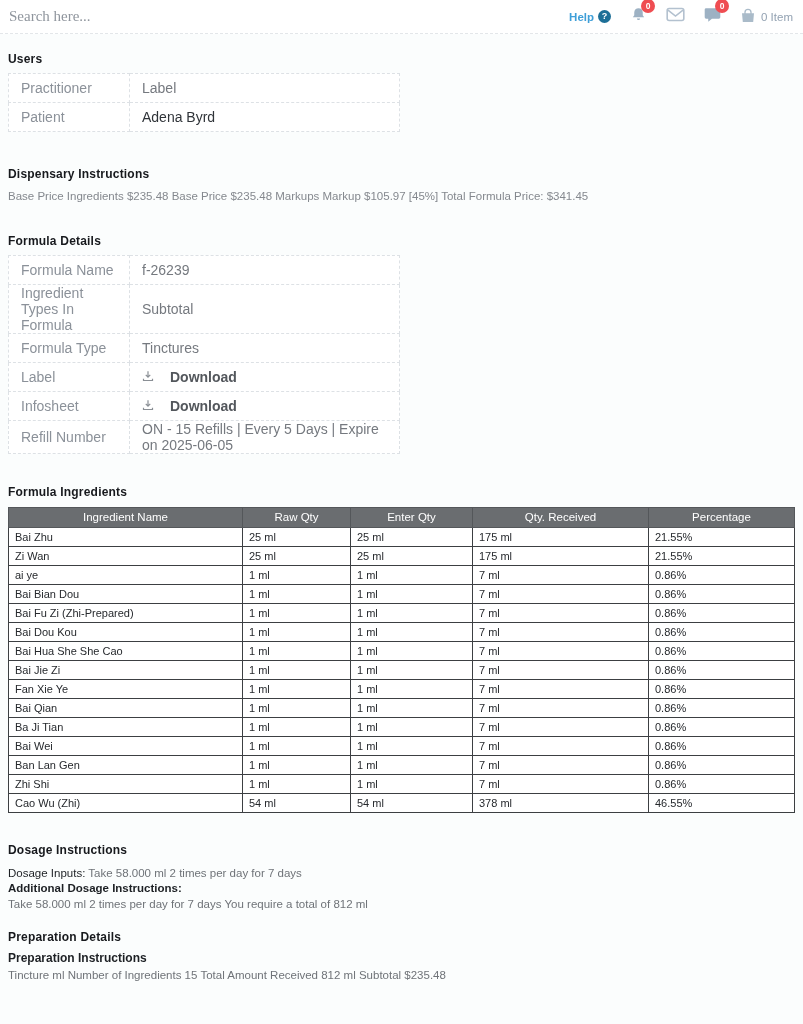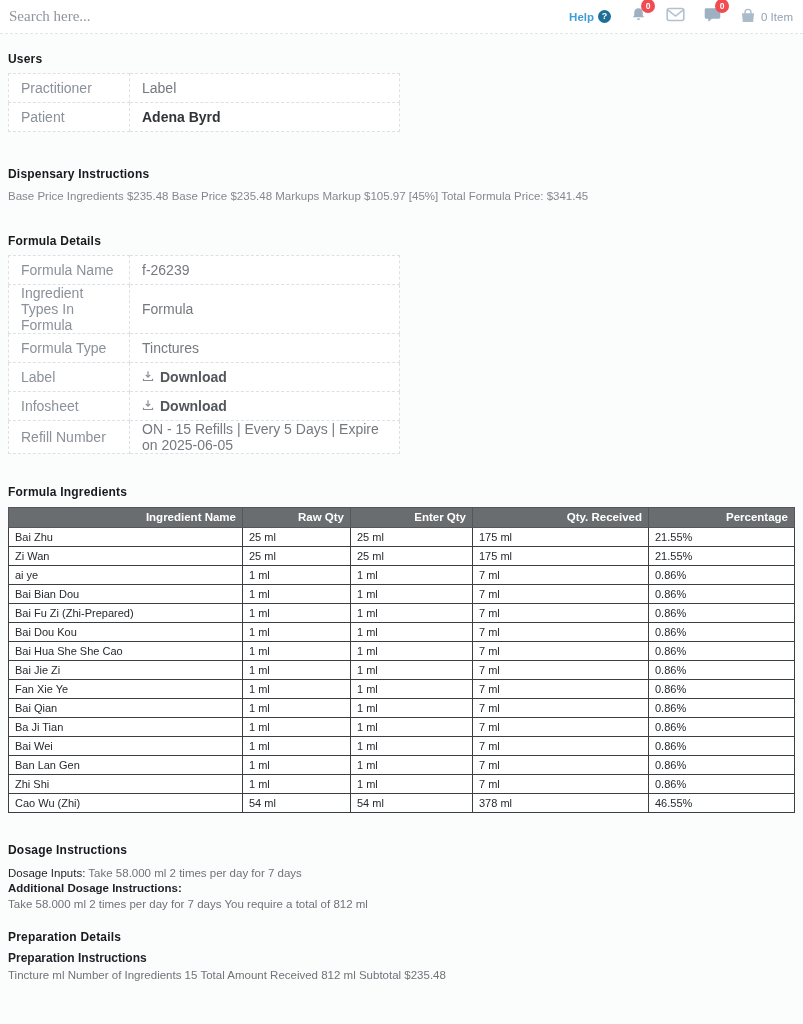--- a/index.html
+++ b/index.html
@@ -37,27 +37,27 @@
   .h-formula{margin-top:29px}
   .h-ingredients{margin-top:31px}
   .h-dosage{margin-top:30px}
   .h-preparation{margin-top:20px}
   .muted{font-size:11.5px;color:#84888e;margin-top:8px;line-height:1.35}
   
   .kv-table{border-collapse:collapse;width:392px;background:#fff;margin-top:7px}
   .kv-table td{border:1px dashed #dde1e5;font-size:14px;padding:0 12px;height:29px;vertical-align:middle}
   .kv-label{width:121px;color:#8b9199}
   .kv-value{color:#75797f}
-  .kv-table.users tr:nth-child(2) .kv-value{font-weight:700;color:#303439}
-  .download-cell{display:flex;align-items:center;gap:6px}
+  .kv-table.users tr:nth-child(2) .kv-value{font-weight:400;color:#303439}
+  .download-cell{display:flex;align-items:center;gap:16px}
   .download-link{color:#53575c;font-weight:700;text-decoration:none;cursor:pointer}
   
   .ing-table{border-collapse:collapse;width:100%;background:#fff;margin-top:8px;table-layout:fixed}
   .ing-table th{
-    background:#6a6d70;color:#fff;font-weight:700;text-align:right;
+    background:#6a6d70;color:#fff;font-weight:400;text-align:center;
     font-size:11.5px;padding:2px 6px;height:20px;border:1px solid #54575a;
   }
   .ing-table td{
     border:1px solid #3c3f42;font-size:11px;color:#26292d;
     padding:1px 6px;height:19px;white-space:nowrap;overflow:hidden;
   }
   
   .line{font-size:11.5px;margin-top:10px;color:#6f7378}
   .line b{color:#1d2024;font-weight:400}
   .line.tight{margin-top:4px}
@@ -131,21 +131,21 @@
 
   <h2 class="section h-formula">Formula Details</h2>
   <table class="kv-table">
     <tbody id="formula-body">
         <tr>
           <td class="kv-label">Formula Name</td>
           <td class="kv-value">f-26239</td>
         </tr>
         <tr>
           <td class="kv-label">Ingredient Types In Formula</td>
-          <td class="kv-value">Formula</td>
+          <td class="kv-value">Subtotal</td>
         </tr>
         <tr>
           <td class="kv-label">Formula Type</td>
           <td class="kv-value">Tinctures</td>
         </tr>
         <tr>
           <td class="kv-label">Label</td>
           <td class="kv-value">
             <span class="download-cell">
               <span><svg width="12" height="12" viewBox="0 0 16 16" fill="none" stroke="#8a8f95" stroke-width="1.6">

